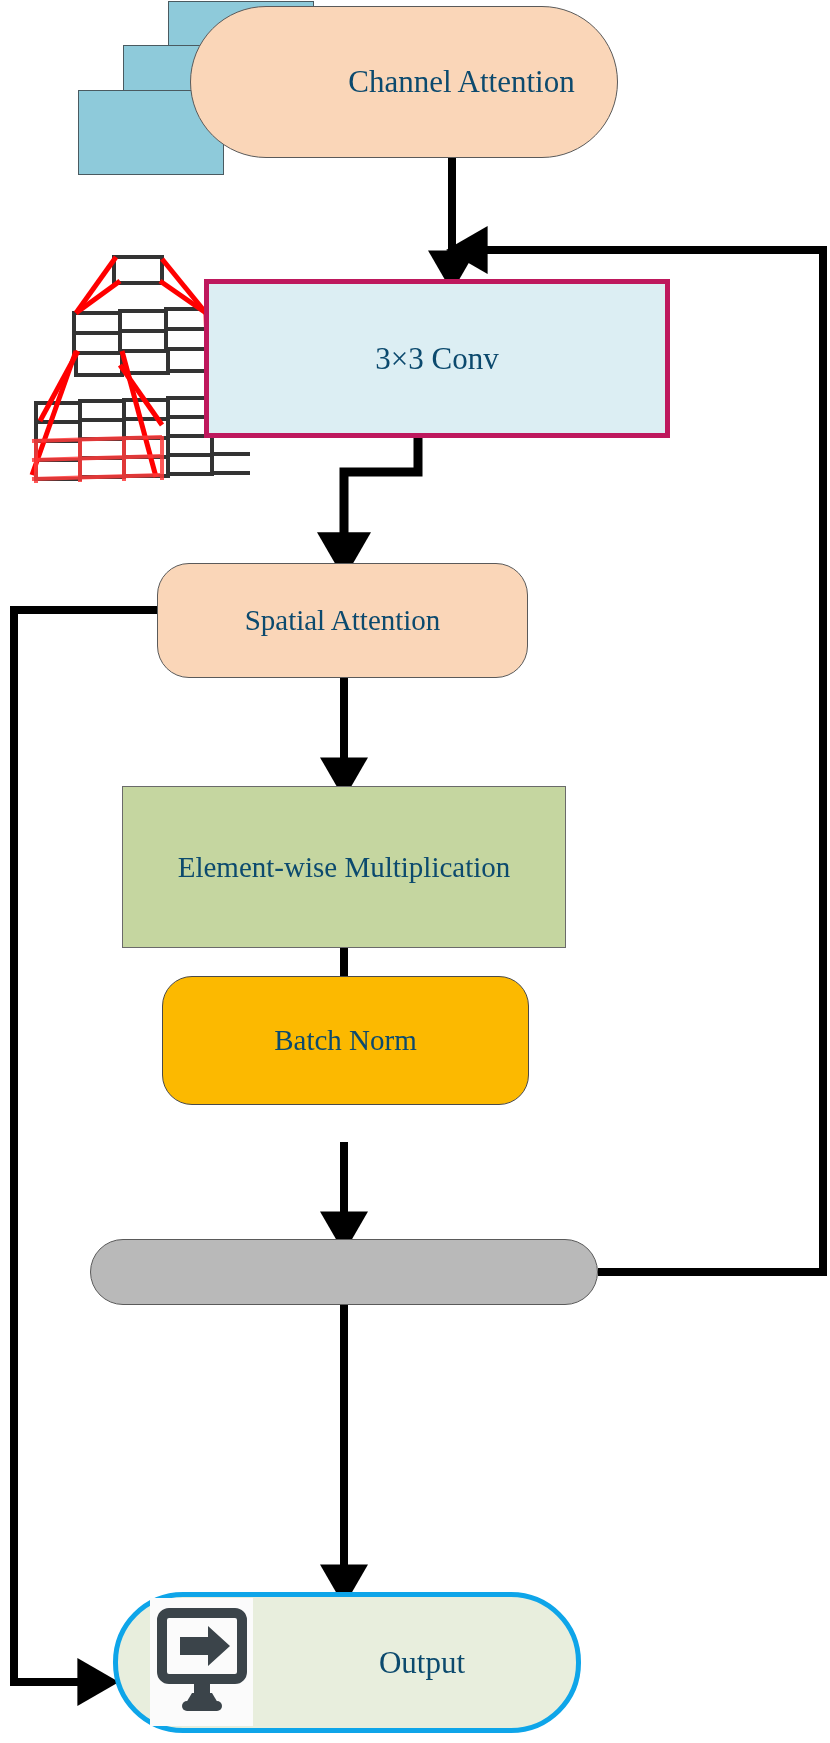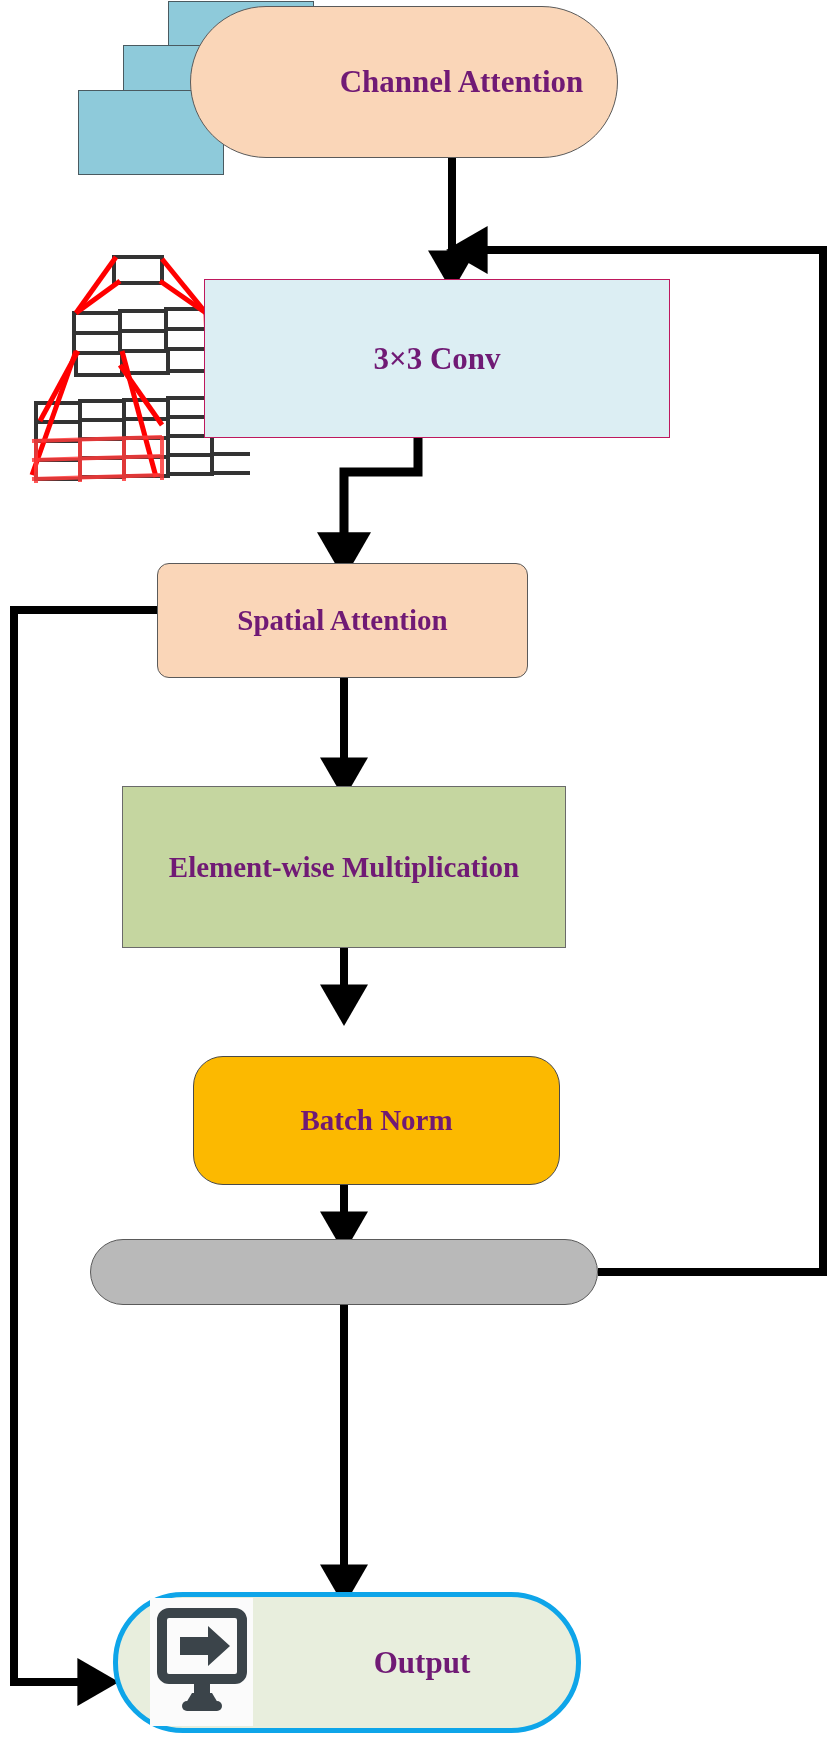--- a/index.html
+++ b/index.html
@@ -1,45 +1,45 @@
 <!DOCTYPE html>
 <html><head>
 <meta charset="utf-8">
 <style>
   html,body{margin:0;padding:0;background:#ffffff;}
   body{width:830px;height:1743px;font-family:"Liberation Serif",serif;}
   #stage{position:relative;width:830px;height:1743px;overflow:hidden;background:#fff;}
   .node{position:absolute;box-sizing:border-box;display:flex;align-items:center;justify-content:center;}
-  .node .lbl{font-family:"Liberation Serif",serif;color:#701a75;white-space:nowrap;font-weight:bold;}
+  .node .lbl{font-family:"Liberation Serif",serif;color:#0c4a6e;white-space:nowrap;}
   #svg-wires{position:absolute;left:0;top:0;width:830px;height:1743px;}
   
   #channel-attention{left:190px;top:6px;width:428px;height:152px;background:#fad6b8;
      border:1px solid #5a5a5a;border-radius:76px;}
   #channel-attention .lbl{font-size:31px;padding-left:115px;}
   .card{position:absolute;background:#8ecada;border:1px solid #4a5a60;box-sizing:border-box;}
   #card-top{left:168px;top:1px;width:146px;height:85px;}
   #card-mid{left:123px;top:45px;width:146px;height:86px;}
   #card-bot{left:78px;top:90px;width:146px;height:85px;}
   
   #conv-box{left:204px;top:279px;width:466px;height:159px;background:#dceef3;
-     border:1px solid #be185d;}
+     border:5px solid #be185d;}
   #conv-box .lbl{font-size:31px;}
   
   #pyramid{position:absolute;left:10px;top:225px;width:240px;height:260px;}
   
   #spatial-attention{left:157px;top:563px;width:371px;height:115px;background:#fad6b8;
-     border:1px solid #5a5a5a;border-radius:12px;}
+     border:1px solid #5a5a5a;border-radius:32px;}
   #spatial-attention .lbl{font-size:29px;}
   
   #elem-mult{left:122px;top:786px;width:444px;height:162px;background:#c5d6a0;
      border:1px solid #6a6a6a;}
   #elem-mult .lbl{font-size:29px;}
   
-  #batch-norm{left:162px;top:1056px;width:367px;height:129px;background:#fcb900;
-     border:1px solid #4a4a4a;border-radius:30px;margin-left:31px;}
+  #batch-norm{left:162px;top:976px;width:367px;height:129px;background:#fcb900;
+     border:1px solid #4a4a4a;border-radius:30px;}
   #batch-norm .lbl{font-size:29px;}
   
   #gray-pill{left:90px;top:1239px;width:508px;height:66px;background:#b9b9b9;
      border:1px solid #5a5a5a;border-radius:33px;}
   
   #output-box{left:113px;top:1592px;width:468px;height:141px;background:#e8eedd;
      border:5px solid #0ea5e9;border-radius:70px;}
   #output-box .lbl{font-size:31px;padding-left:150px;}
   #output-icon{position:absolute;left:150px;top:1598px;width:103px;height:128px;
      background:#fbfbfb;display:flex;align-items:center;justify-content:center;}

